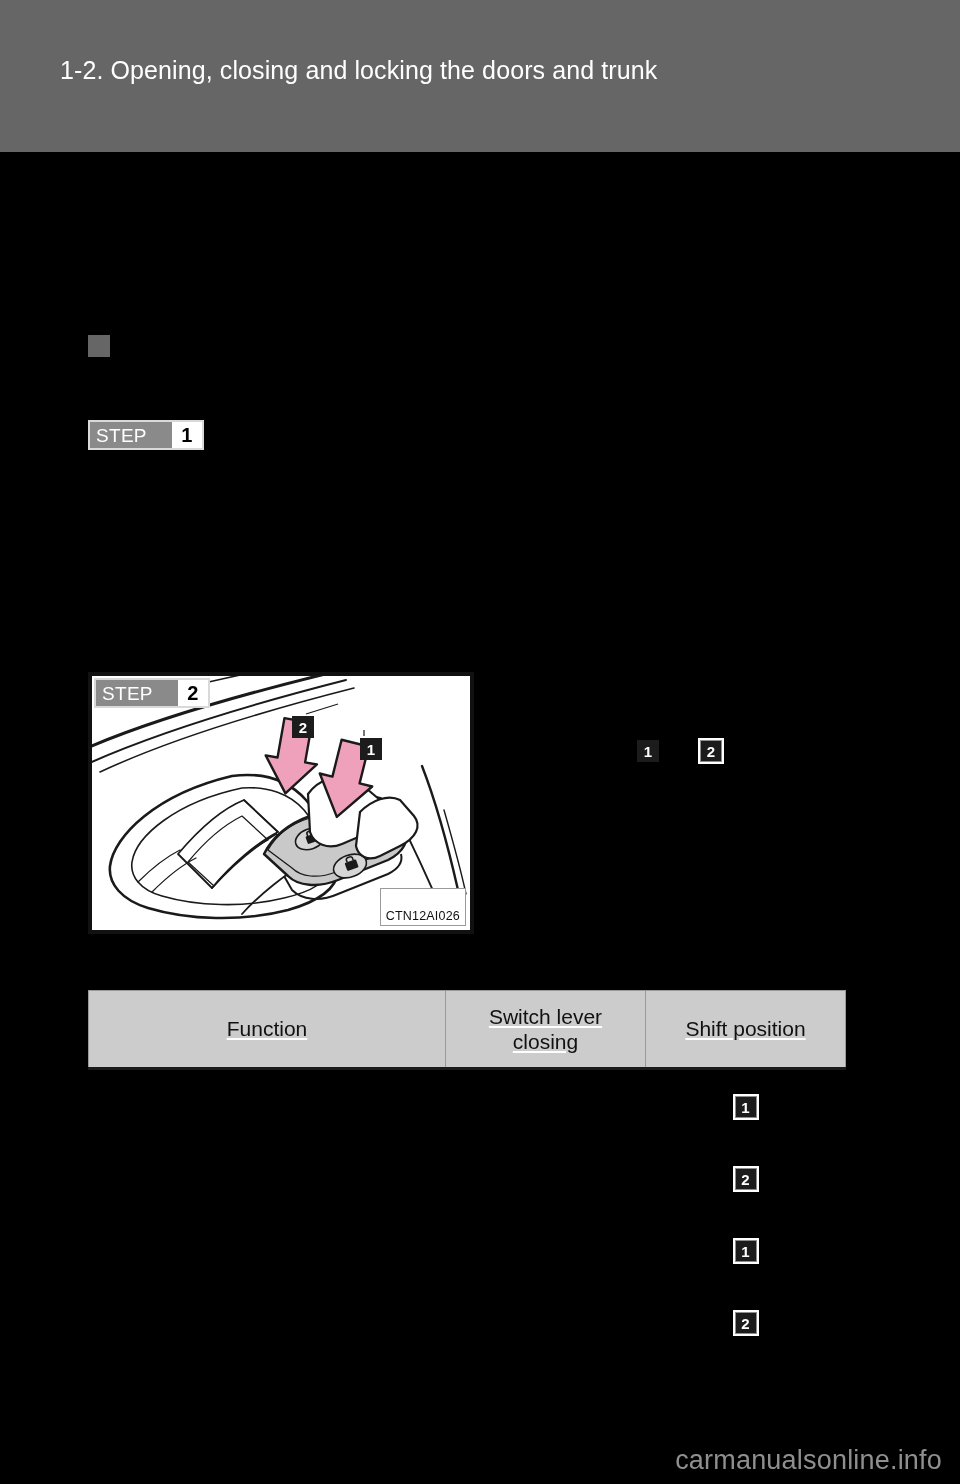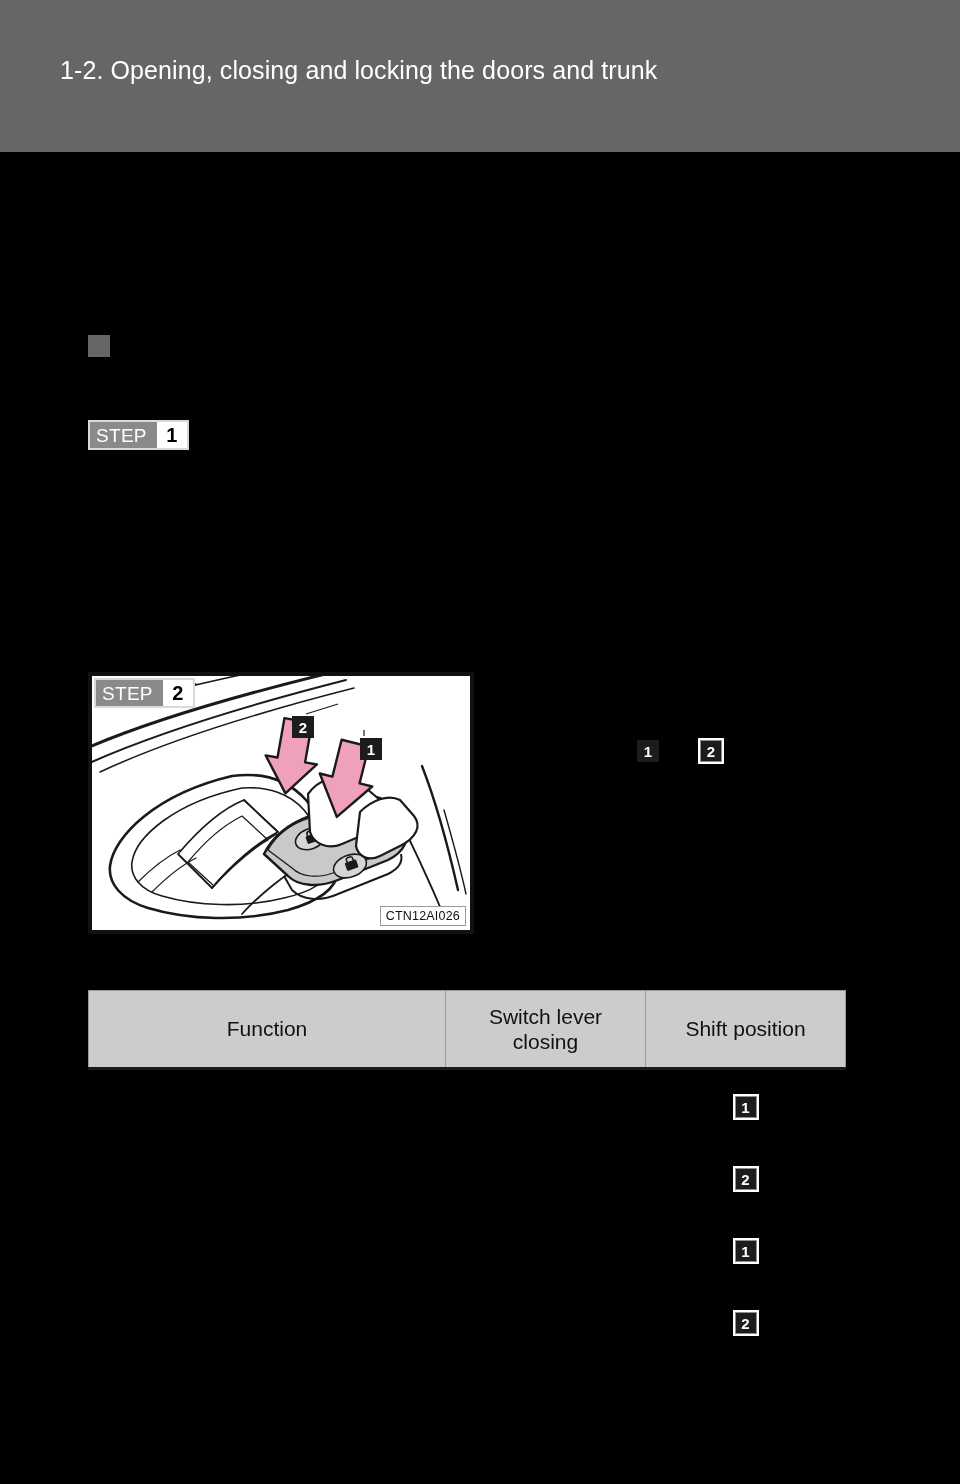--- a/index.html
+++ b/index.html
@@ -71,21 +71,21 @@
     align-items: stretch;
     border: 2px solid #d9d9d9;
     background: #8a8a8a;
     height: 26px;
     box-sizing: content-box;
   }
   .step-badge .step-word {
     display: flex;
     align-items: center;
     justify-content: center;
-    padding: 0 10px 0 6px;
+    padding: 0 25px 0 6px;
     background: #8a8a8a;
     color: #ffffff;
     font-size: 19px;
     line-height: 1;
     letter-spacing: 0.3px;
   }
   .step-badge .step-num {
     display: flex;
     align-items: center;
     justify-content: center;
@@ -133,21 +133,21 @@
     z-index: 5;
   }
   .illus-caption {
     position: absolute;
     right: 4px;
     bottom: 4px;
     background: #ffffff;
     border: 1px solid #9a9a9a;
     color: #111111;
     font-size: 12.5px;
-    padding: 2px 5px 2px 5px;
+    padding: 20px 5px 2px 5px;
     letter-spacing: 0.2px;
     z-index: 5;
   }
 
   
   .num-badge {
     display: inline-flex;
     align-items: center;
     justify-content: center;
     width: 22px;
@@ -181,20 +181,21 @@
   }
 
   
   .spec-table {
     position: absolute;
     left: 88px;
     top: 838px;
     width: 757px;
     border-collapse: collapse;
     table-layout: fixed;
+    text-decoration: underline;
   }
   .spec-table thead th {
     background: #cccccc;
     color: #111111;
     font-weight: normal;
     font-size: 21px;
     height: 68px;
     border: 1px solid #999999;
     border-bottom: 3px solid #1a1a1a;
     text-align: center;
@@ -386,14 +387,15 @@
       <tr>
         <td></td>
         <td></td>
         <td class="cell-switch">
           <span class="num-badge outlined">2</span>
         </td>
       </tr>
     </tbody>
   </table>
 
+  <div class="watermark">carmanualsonline.info</div>
 
 </div>
 
 </body></html>

